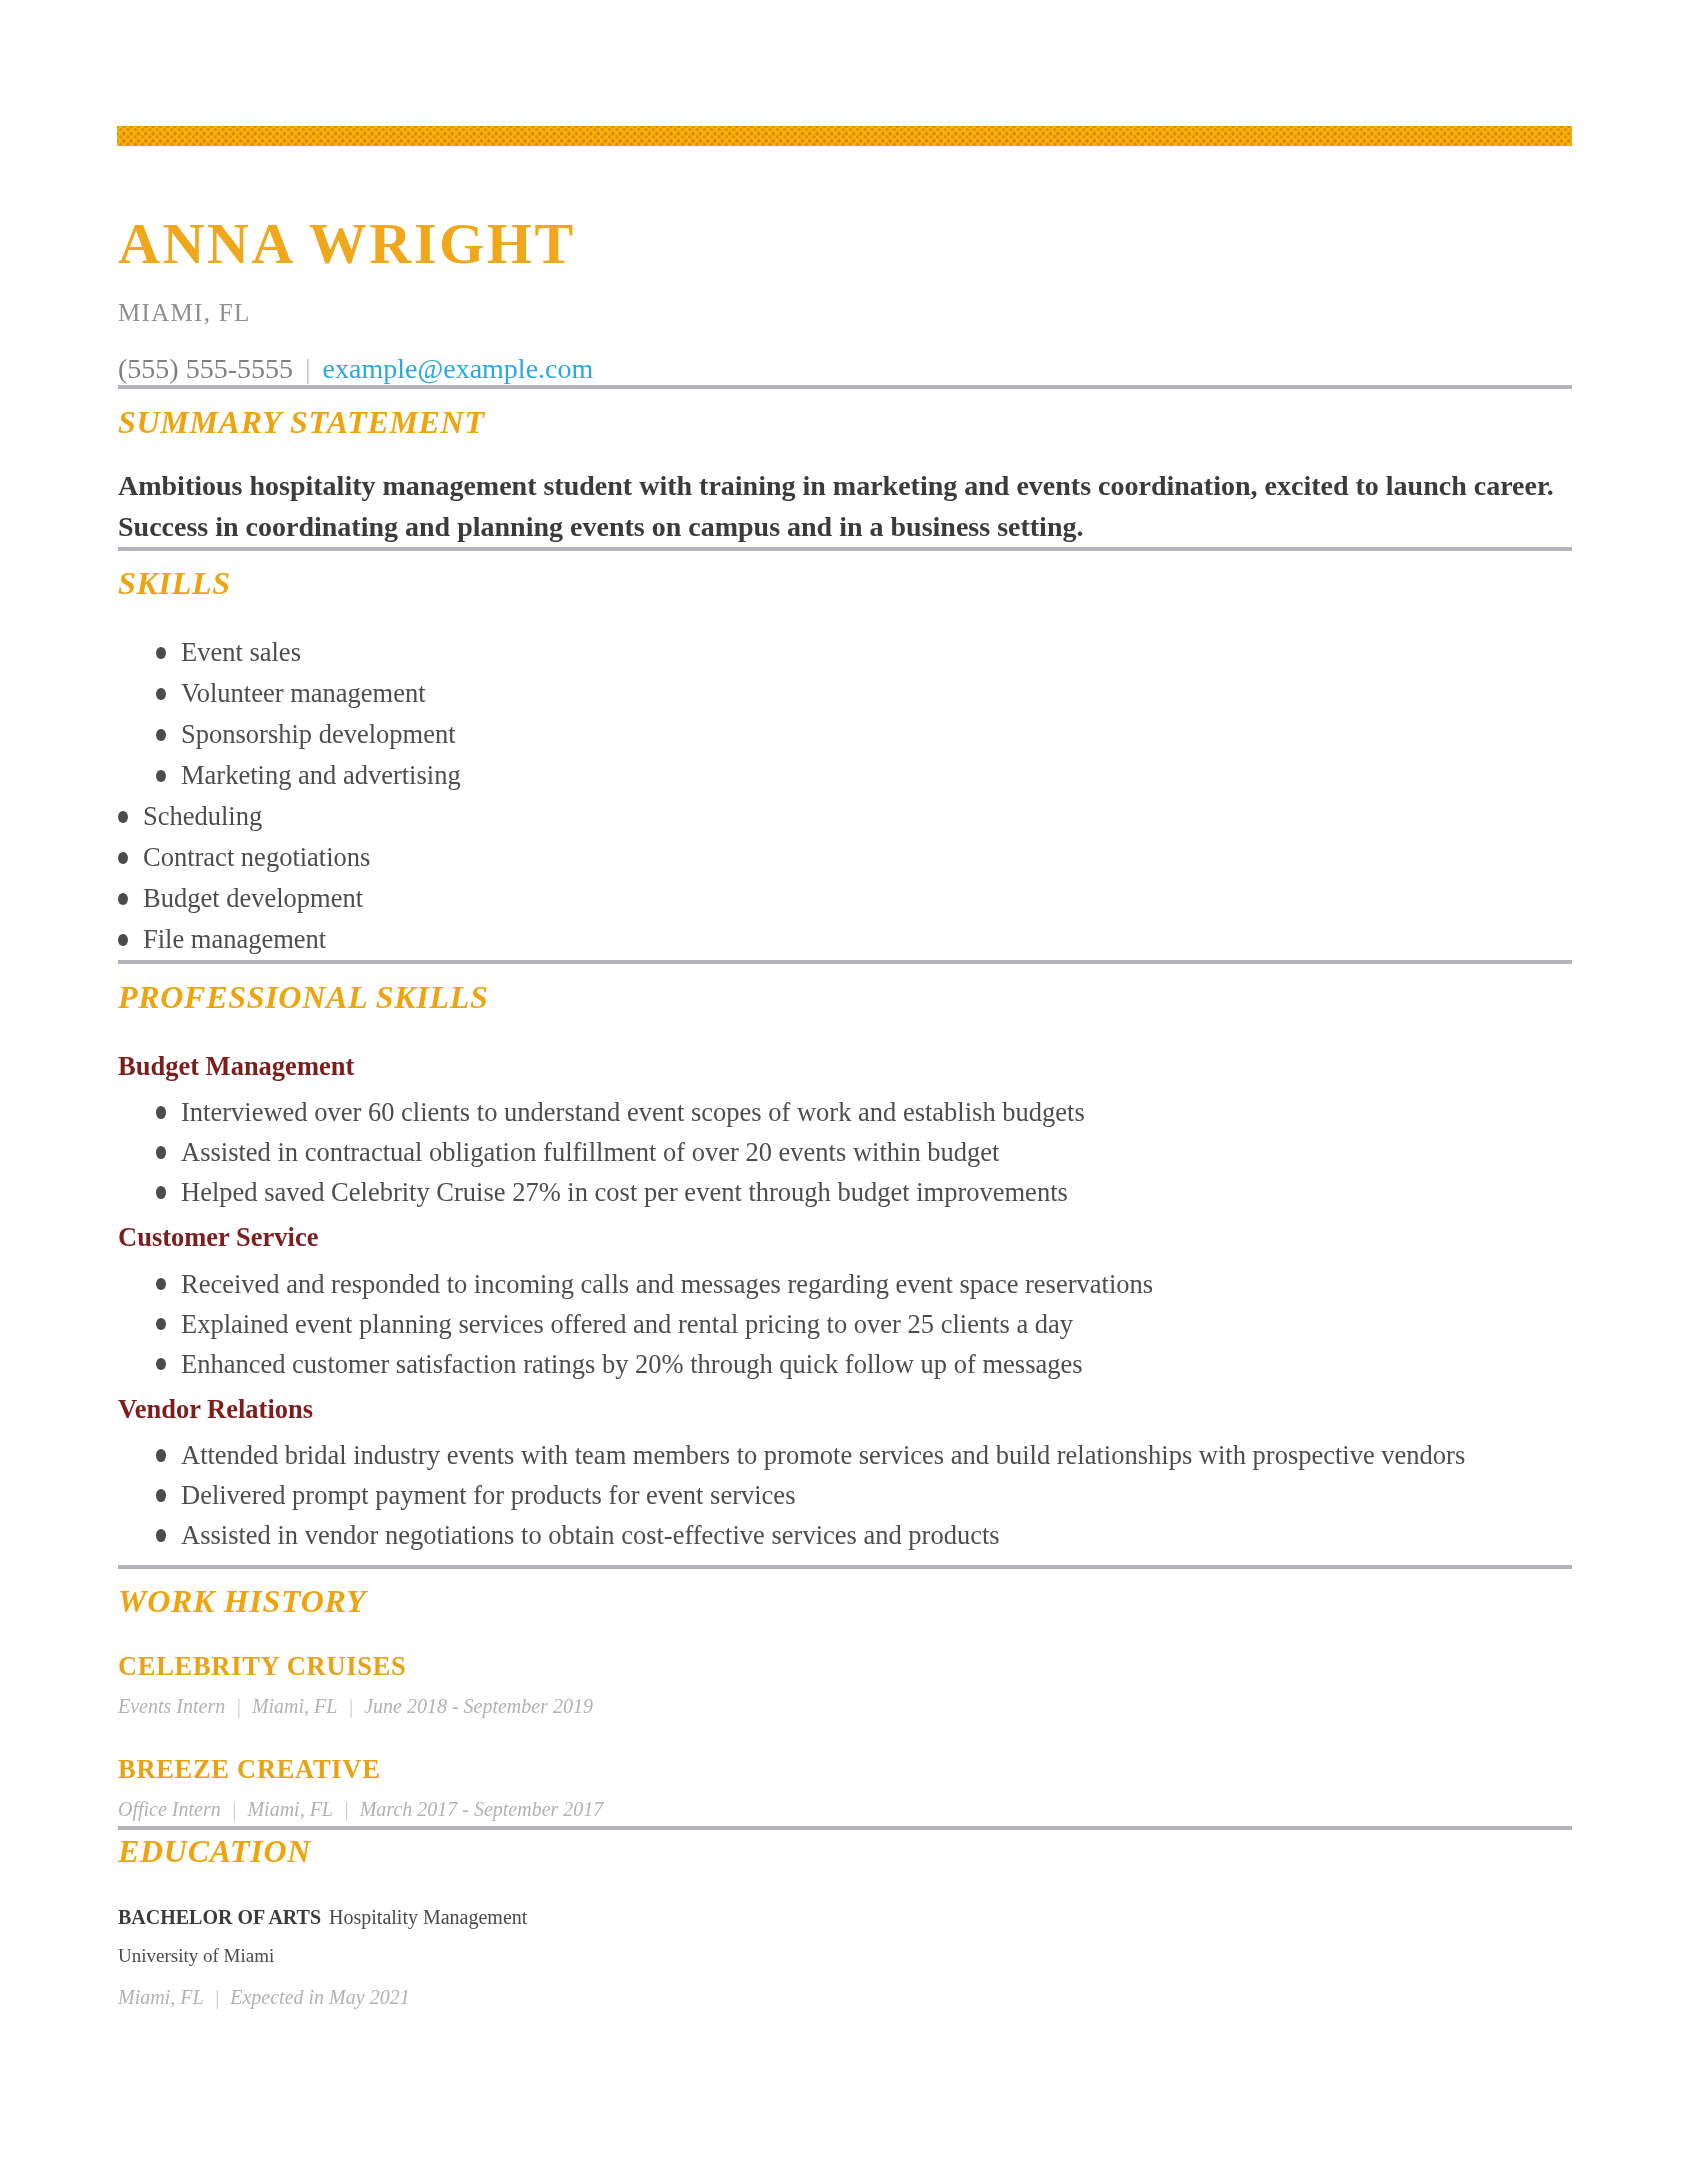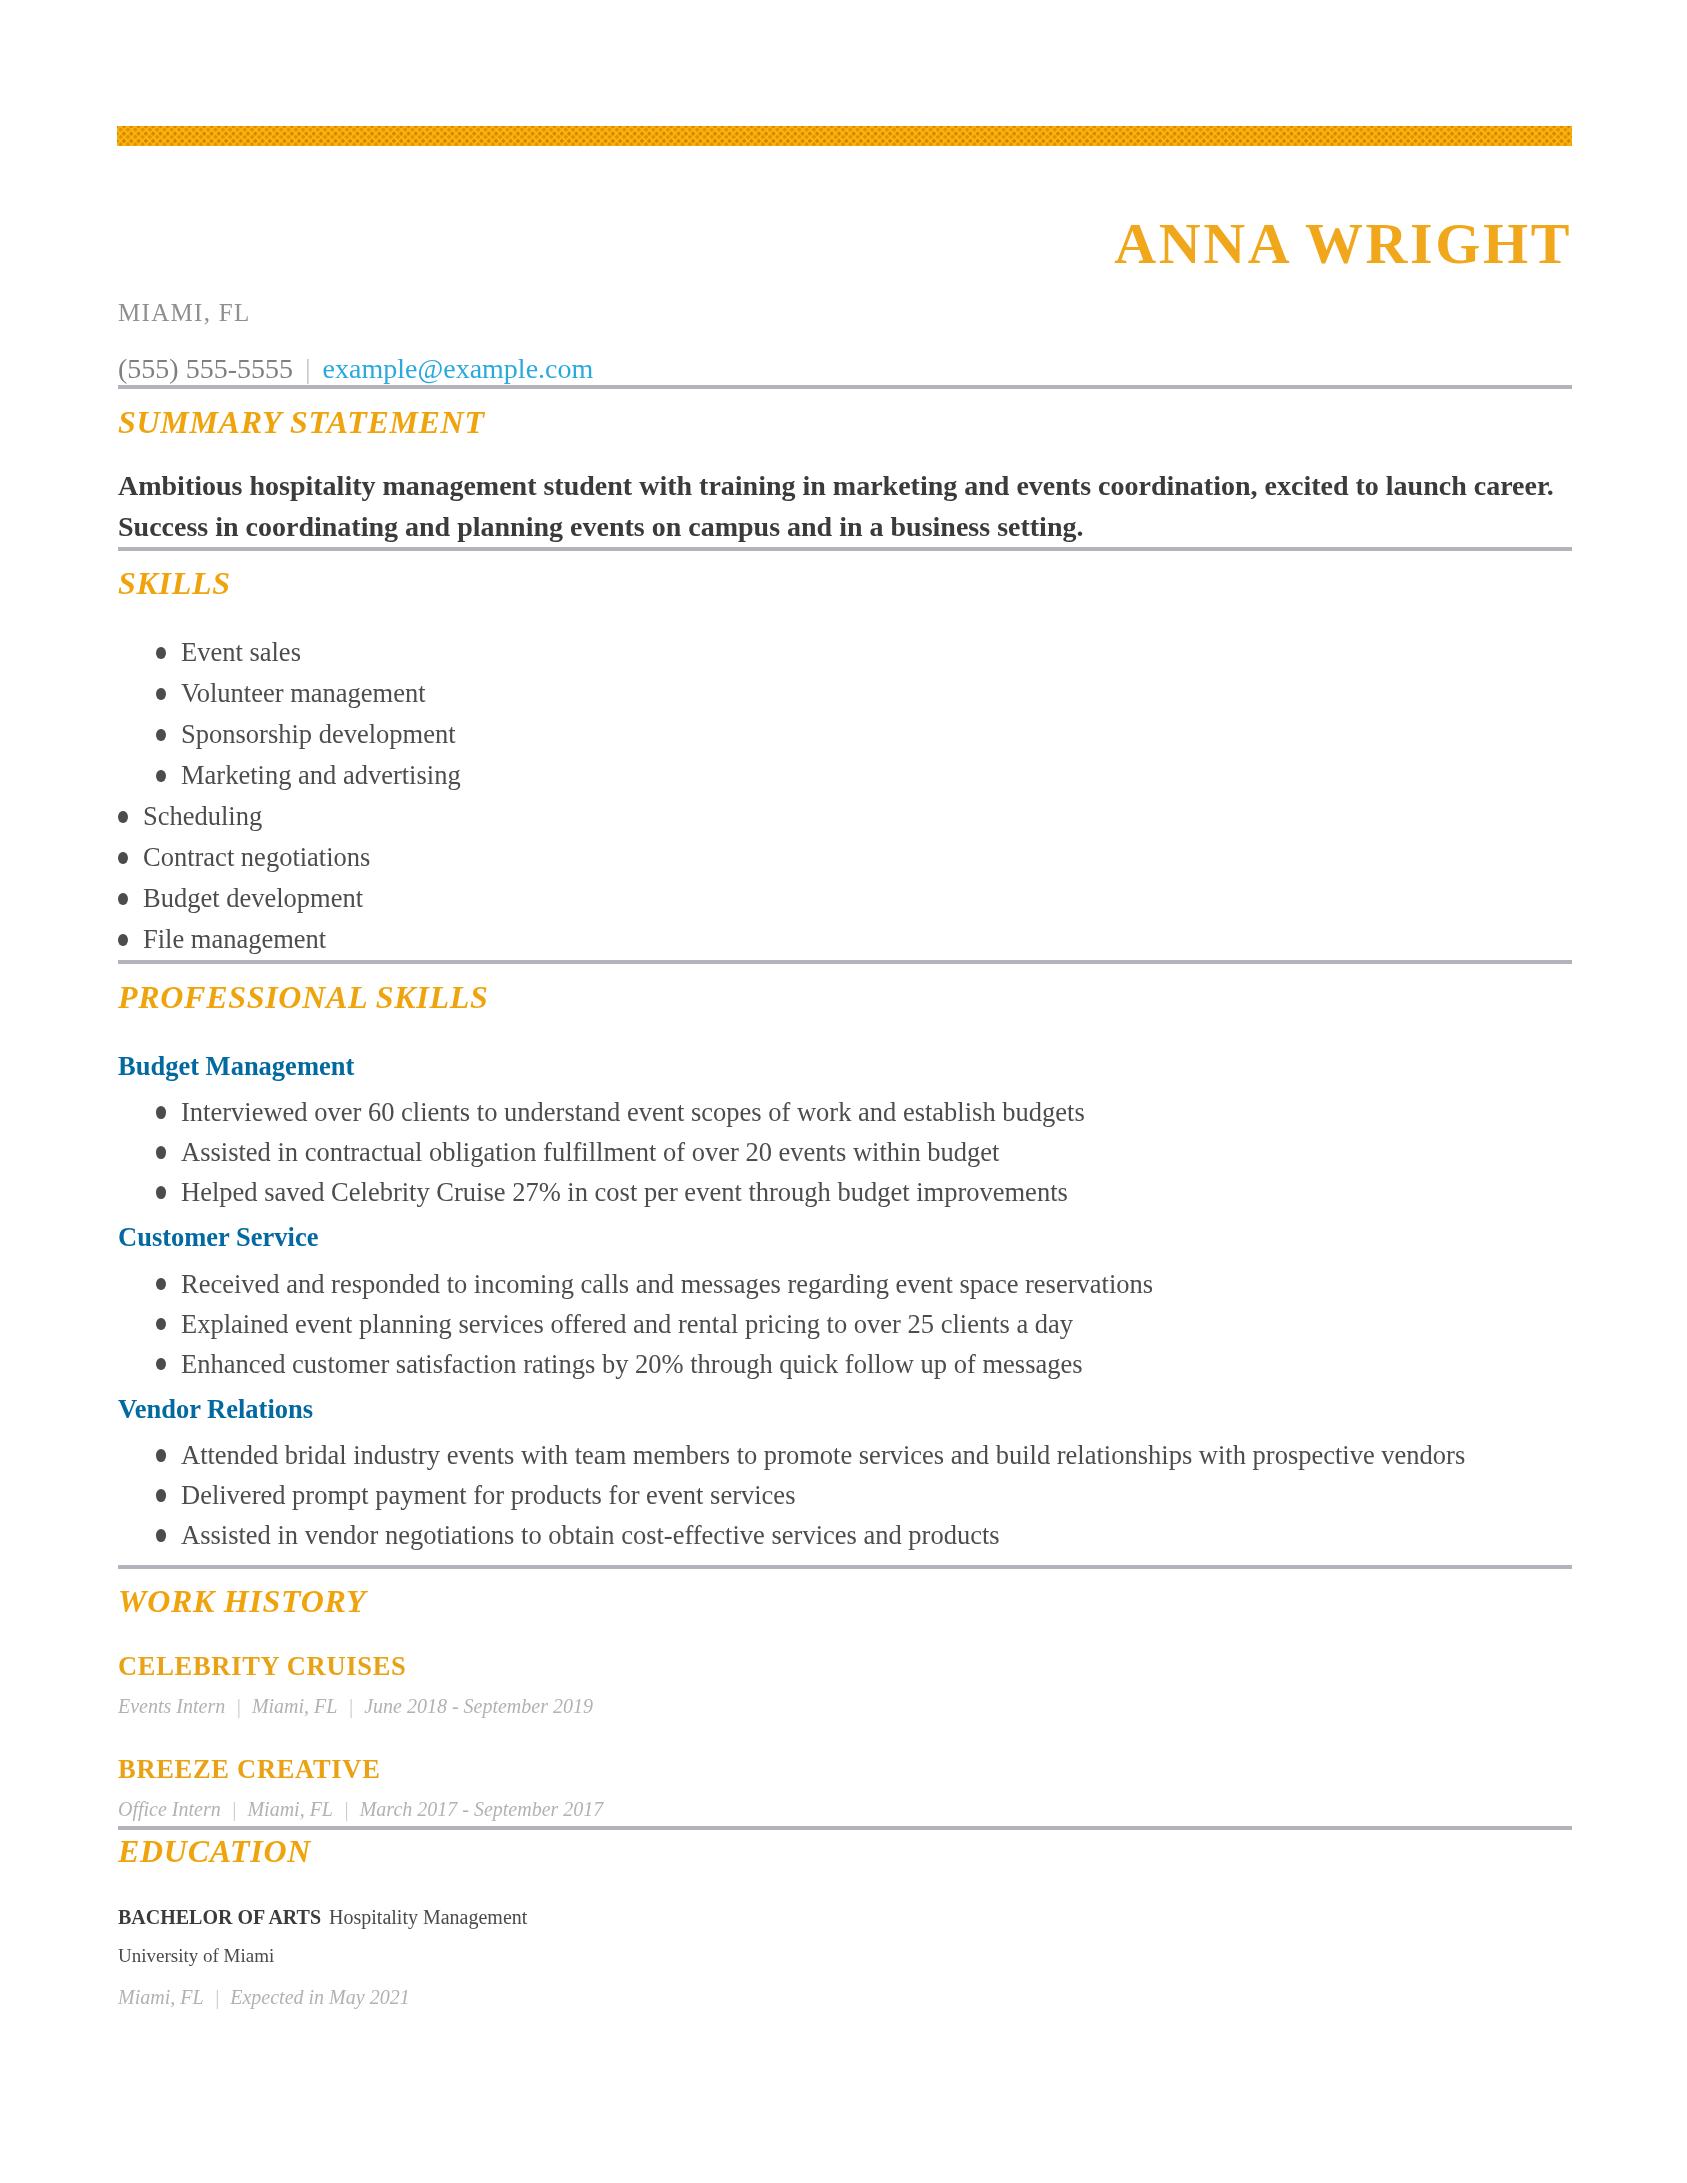--- a/index.html
+++ b/index.html
@@ -31,21 +31,20 @@
     top: 0;
     width: 1454px;
   }
   h1.name {
     margin: 212px 0 0 0;
     font-size: 58px;
     line-height: 64px;
     font-weight: 700;
     letter-spacing: 2.6px;
     color: #F0A71C;
-    text-align: right;
   }
   .location {
     margin-top: 22px;
     font-size: 25px;
     line-height: 29px;
     letter-spacing: 1.3px;
     color: #8F8F8F;
   }
   .contact {
     margin-top: 25px;
@@ -113,21 +112,21 @@
     width: 10px;
     height: 12.6px;
     border-radius: 50%;
     background: #4C4C4C;
   }
   h3.group-head {
     margin: 8px 0 0 0;
     font-size: 26.5px;
     line-height: 33px;
     font-weight: 700;
-    color: #0369a1;
+    color: #7f1d1d;
   }
   h3.group-head.first { margin-top: 34px; }
   ul.bullets { margin: 9.3px 0 9.3px 38px; }
   ul.bullets li { line-height: 40px; }
   ul.bullets li .dot { top: 14px; }
   h3.company {
     margin: 30px 0 0 0;
     font-size: 26.5px;
     line-height: 32px;
     font-weight: 700;

